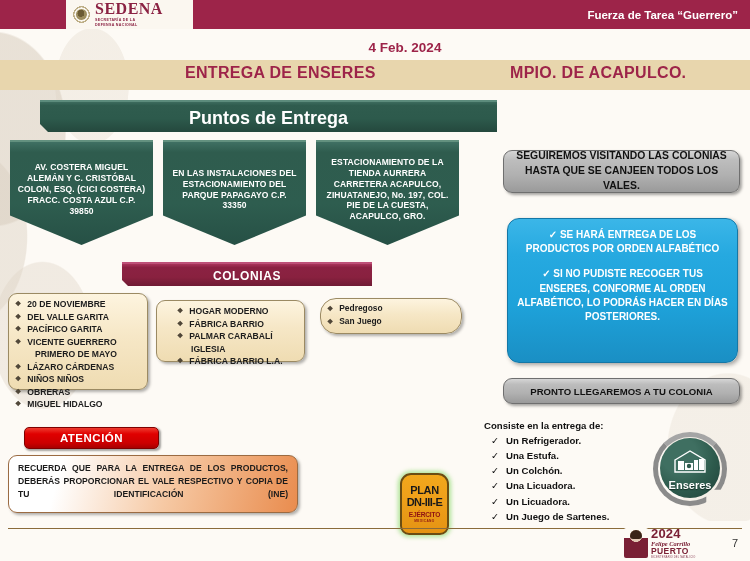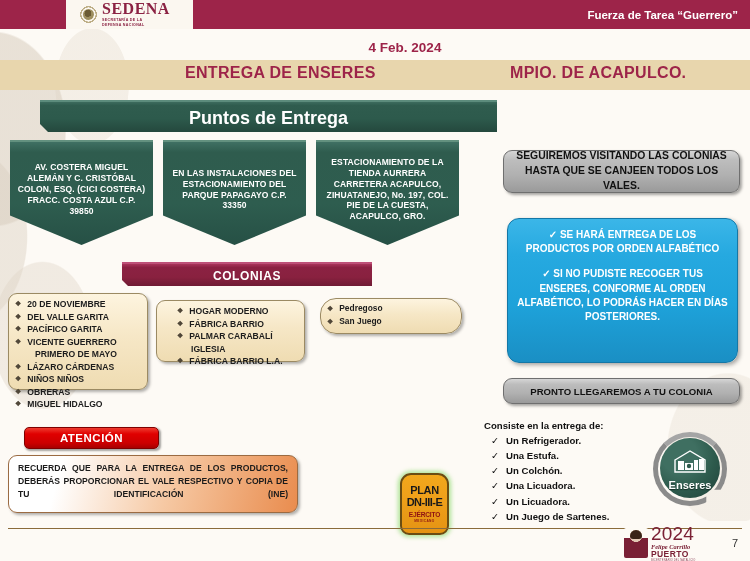--- a/index.html
+++ b/index.html
@@ -36,21 +36,21 @@
   
   .topbar { position:absolute; left:0; top:0; width:750px; height:29px; }
   .topbar .left-band, .topbar .right-band {
     position:absolute; top:0; height:29px;
     background:#9d2449;
   }
   .topbar .left-band { left:0; width:66px; }
   .topbar .right-band { left:193px; right:0; }
   .logo-zone {
     position:absolute; left:66px; top:0; width:127px; height:29px;
-    background:#fbf7f0; display:flex; align-items:center; gap:4px; padding-left:13px;
+    background:#fbf7f0; display:flex; align-items:center; gap:4px; padding-left:6px;
   }
   .eagle {
     width:19px; height:19px; flex:0 0 19px;
     border-radius:50%;
     background:
       radial-gradient(circle at 50% 45%, #8e7a4e 0 26%, rgba(0,0,0,0) 27%),
       radial-gradient(circle at 50% 50%, #fbf7f0 0 52%, #bdae86 53% 62%, #fbf7f0 63%);
     position:relative;
   }
   .eagle:after{
@@ -267,21 +267,21 @@
       radial-gradient(circle at 50% 26%, #e2c8b4 0 24%, rgba(0,0,0,0) 25%),
       linear-gradient(#fdfaf4 0 34%, #7a2035 34% 100%);
     border-radius:2px;
     position:relative;
   }
   .fl-portrait:after{
     content:""; position:absolute; left:6px; top:2px; width:12px; height:9px;
     background:#3a2418; border-radius:6px 6px 3px 3px;
   }
   .fl-txt { line-height:1; color:#7a2035; }
-  .fl-2024 { font-size:19px; font-weight:normal; letter-spacing:.2px; }
+  .fl-2024 { font-size:13px; font-weight:bold; letter-spacing:.2px; }
   .fl-name { font-family:"Liberation Serif", serif; font-style:italic; font-size:6.4px; font-weight:bold; margin-top:1px;}
   .fl-puerto { font-size:8.5px; font-weight:bold; letter-spacing:.4px; }
   .fl-tiny { font-size:2.6px; letter-spacing:.2px; margin-top:1px; color:#8e4057;}
   .page-num {
     position:absolute; right:12px; bottom:12px;
     font-size:11px; color:#333;
   }
 </style>
 </head>
 <body>

